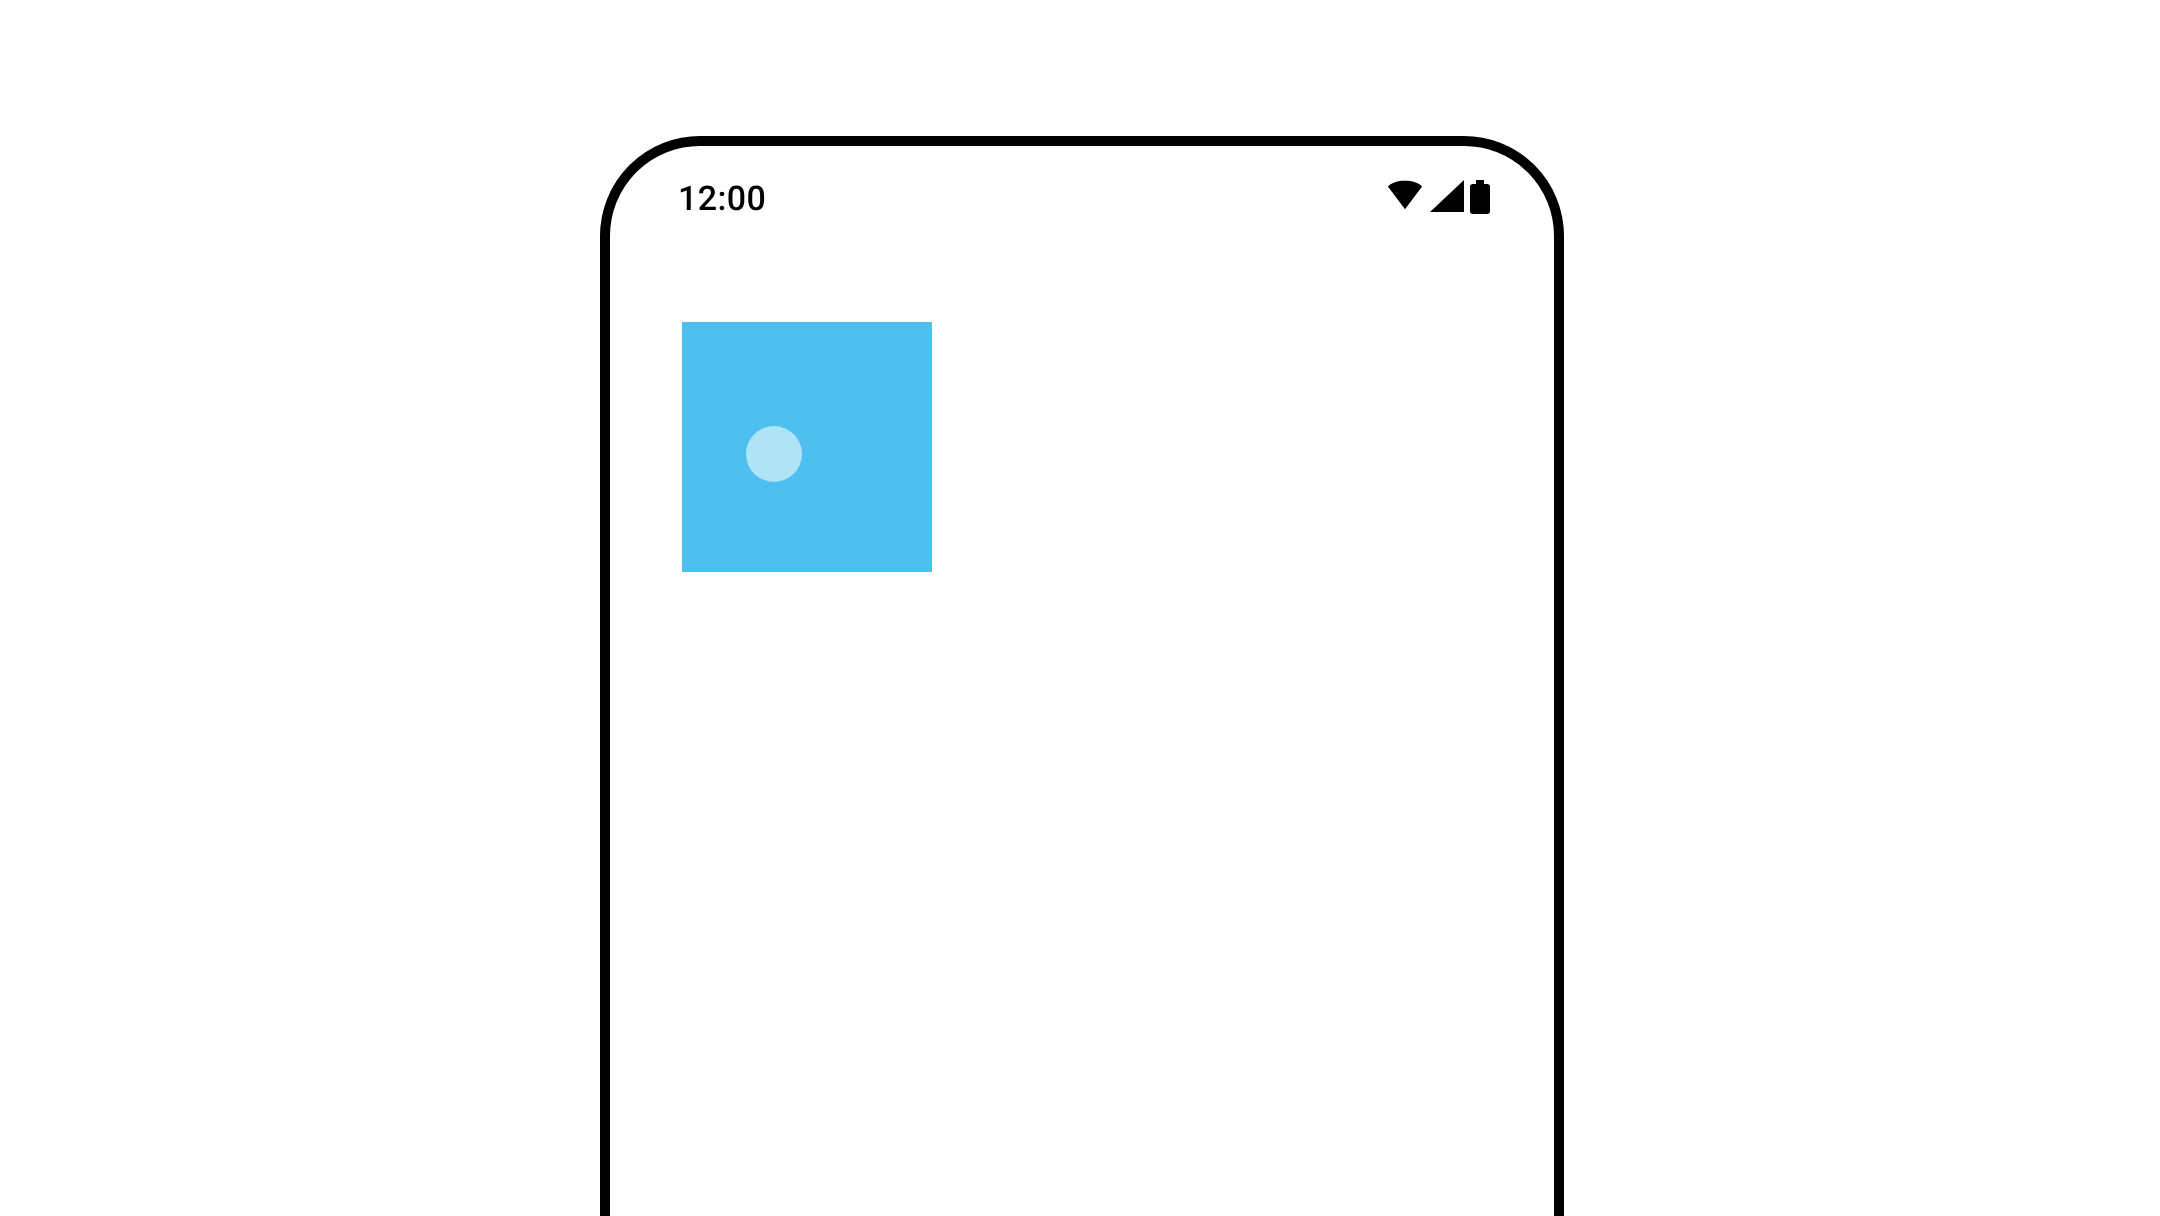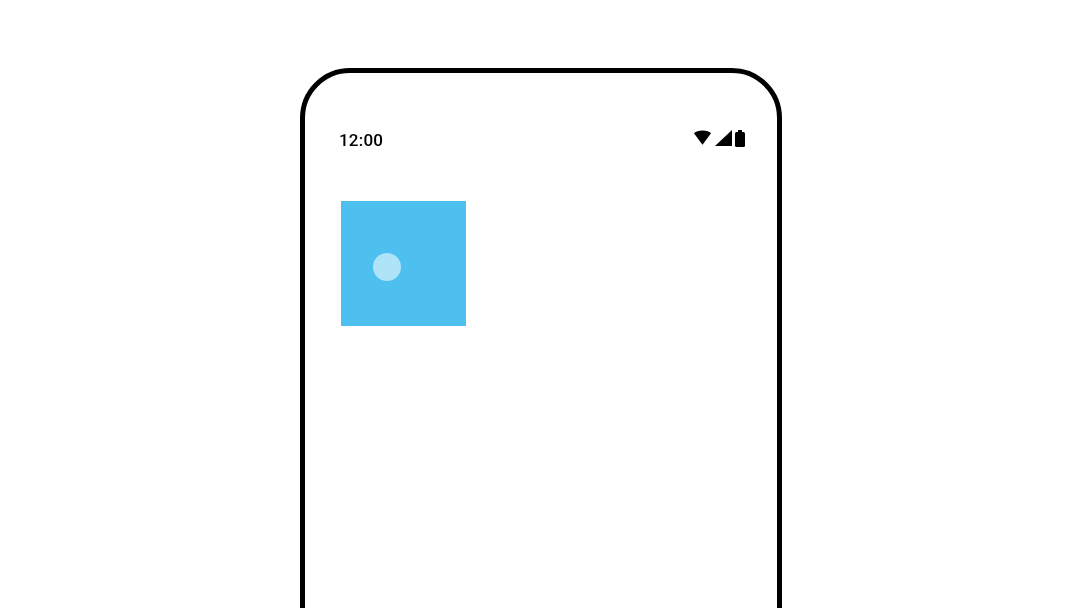--- a/index.html
+++ b/index.html
@@ -22,21 +22,20 @@
       background: #ffffff;
       overflow: hidden;
     }
     .status-bar {
       width: 100%;
       height: 54px;
       display: flex;
       align-items: center;
       justify-content: space-between;
       padding: 0 32px 0 34px;
-      margin-top: 40px;
     }
     .status-time {
       font-size: 17px;
       font-weight: 500;
       color: #000;
       letter-spacing: 0.2px;
     }
     .status-icons {
       display: flex;
       align-items: center;

